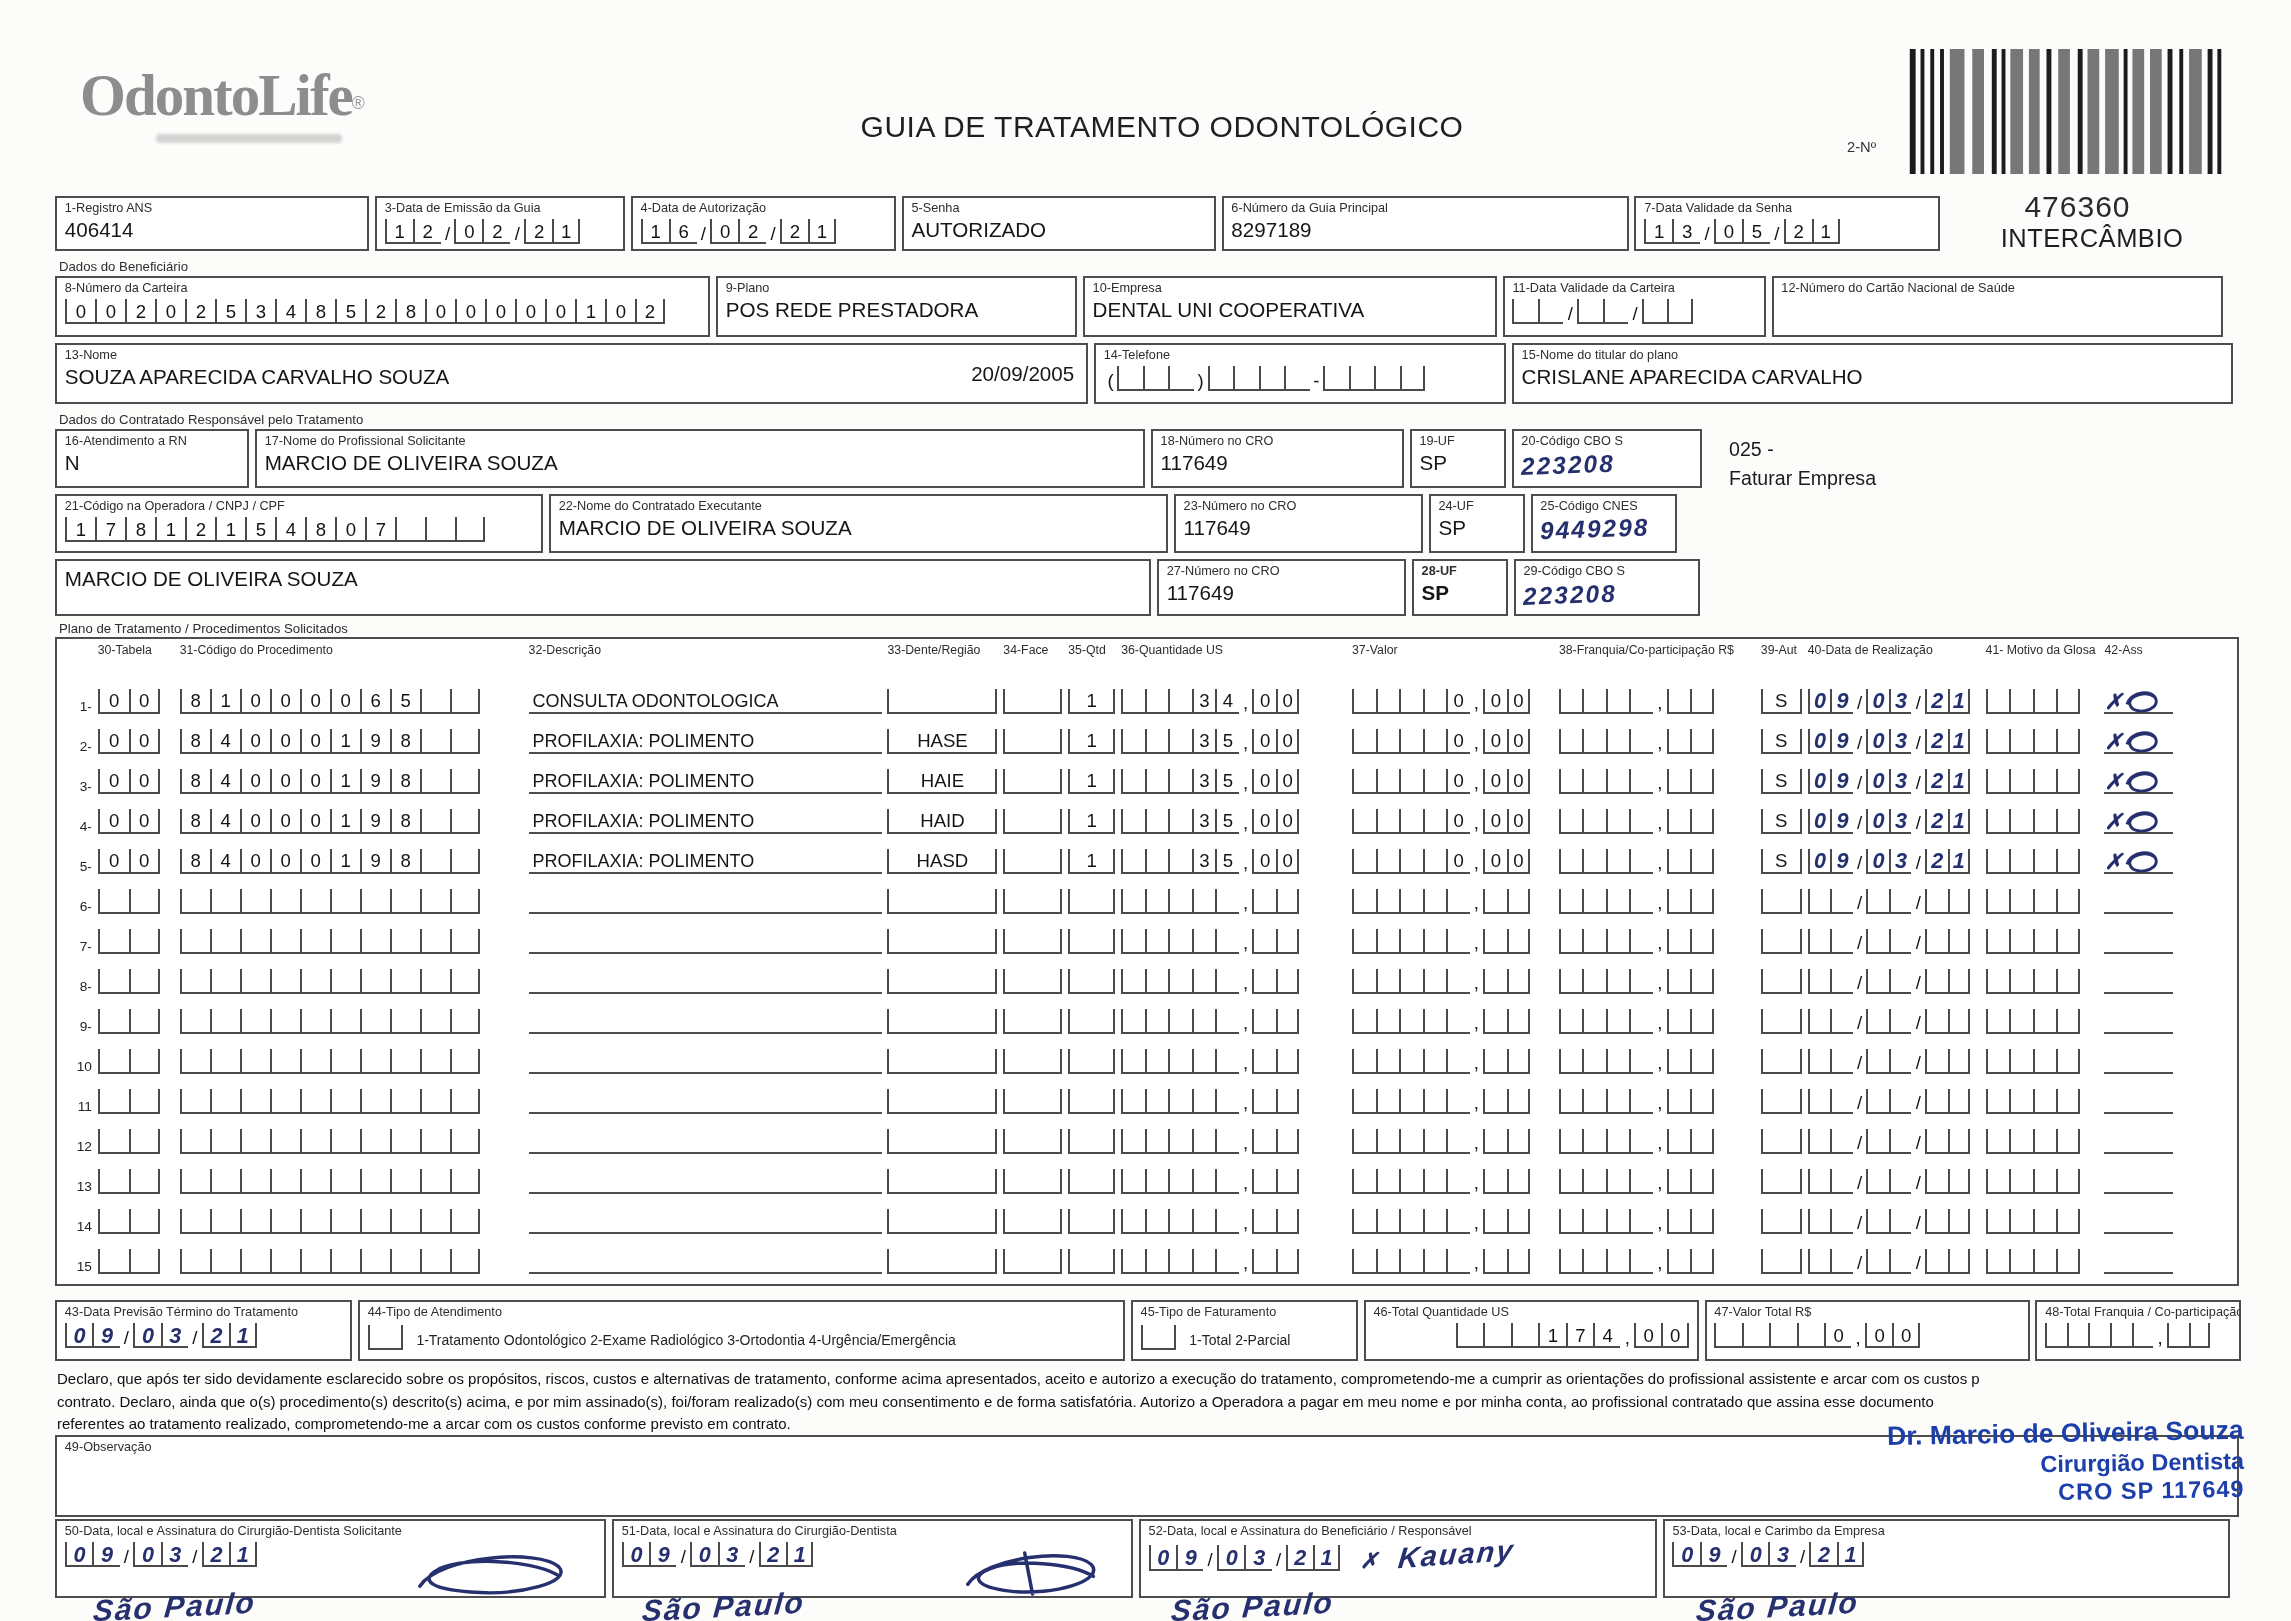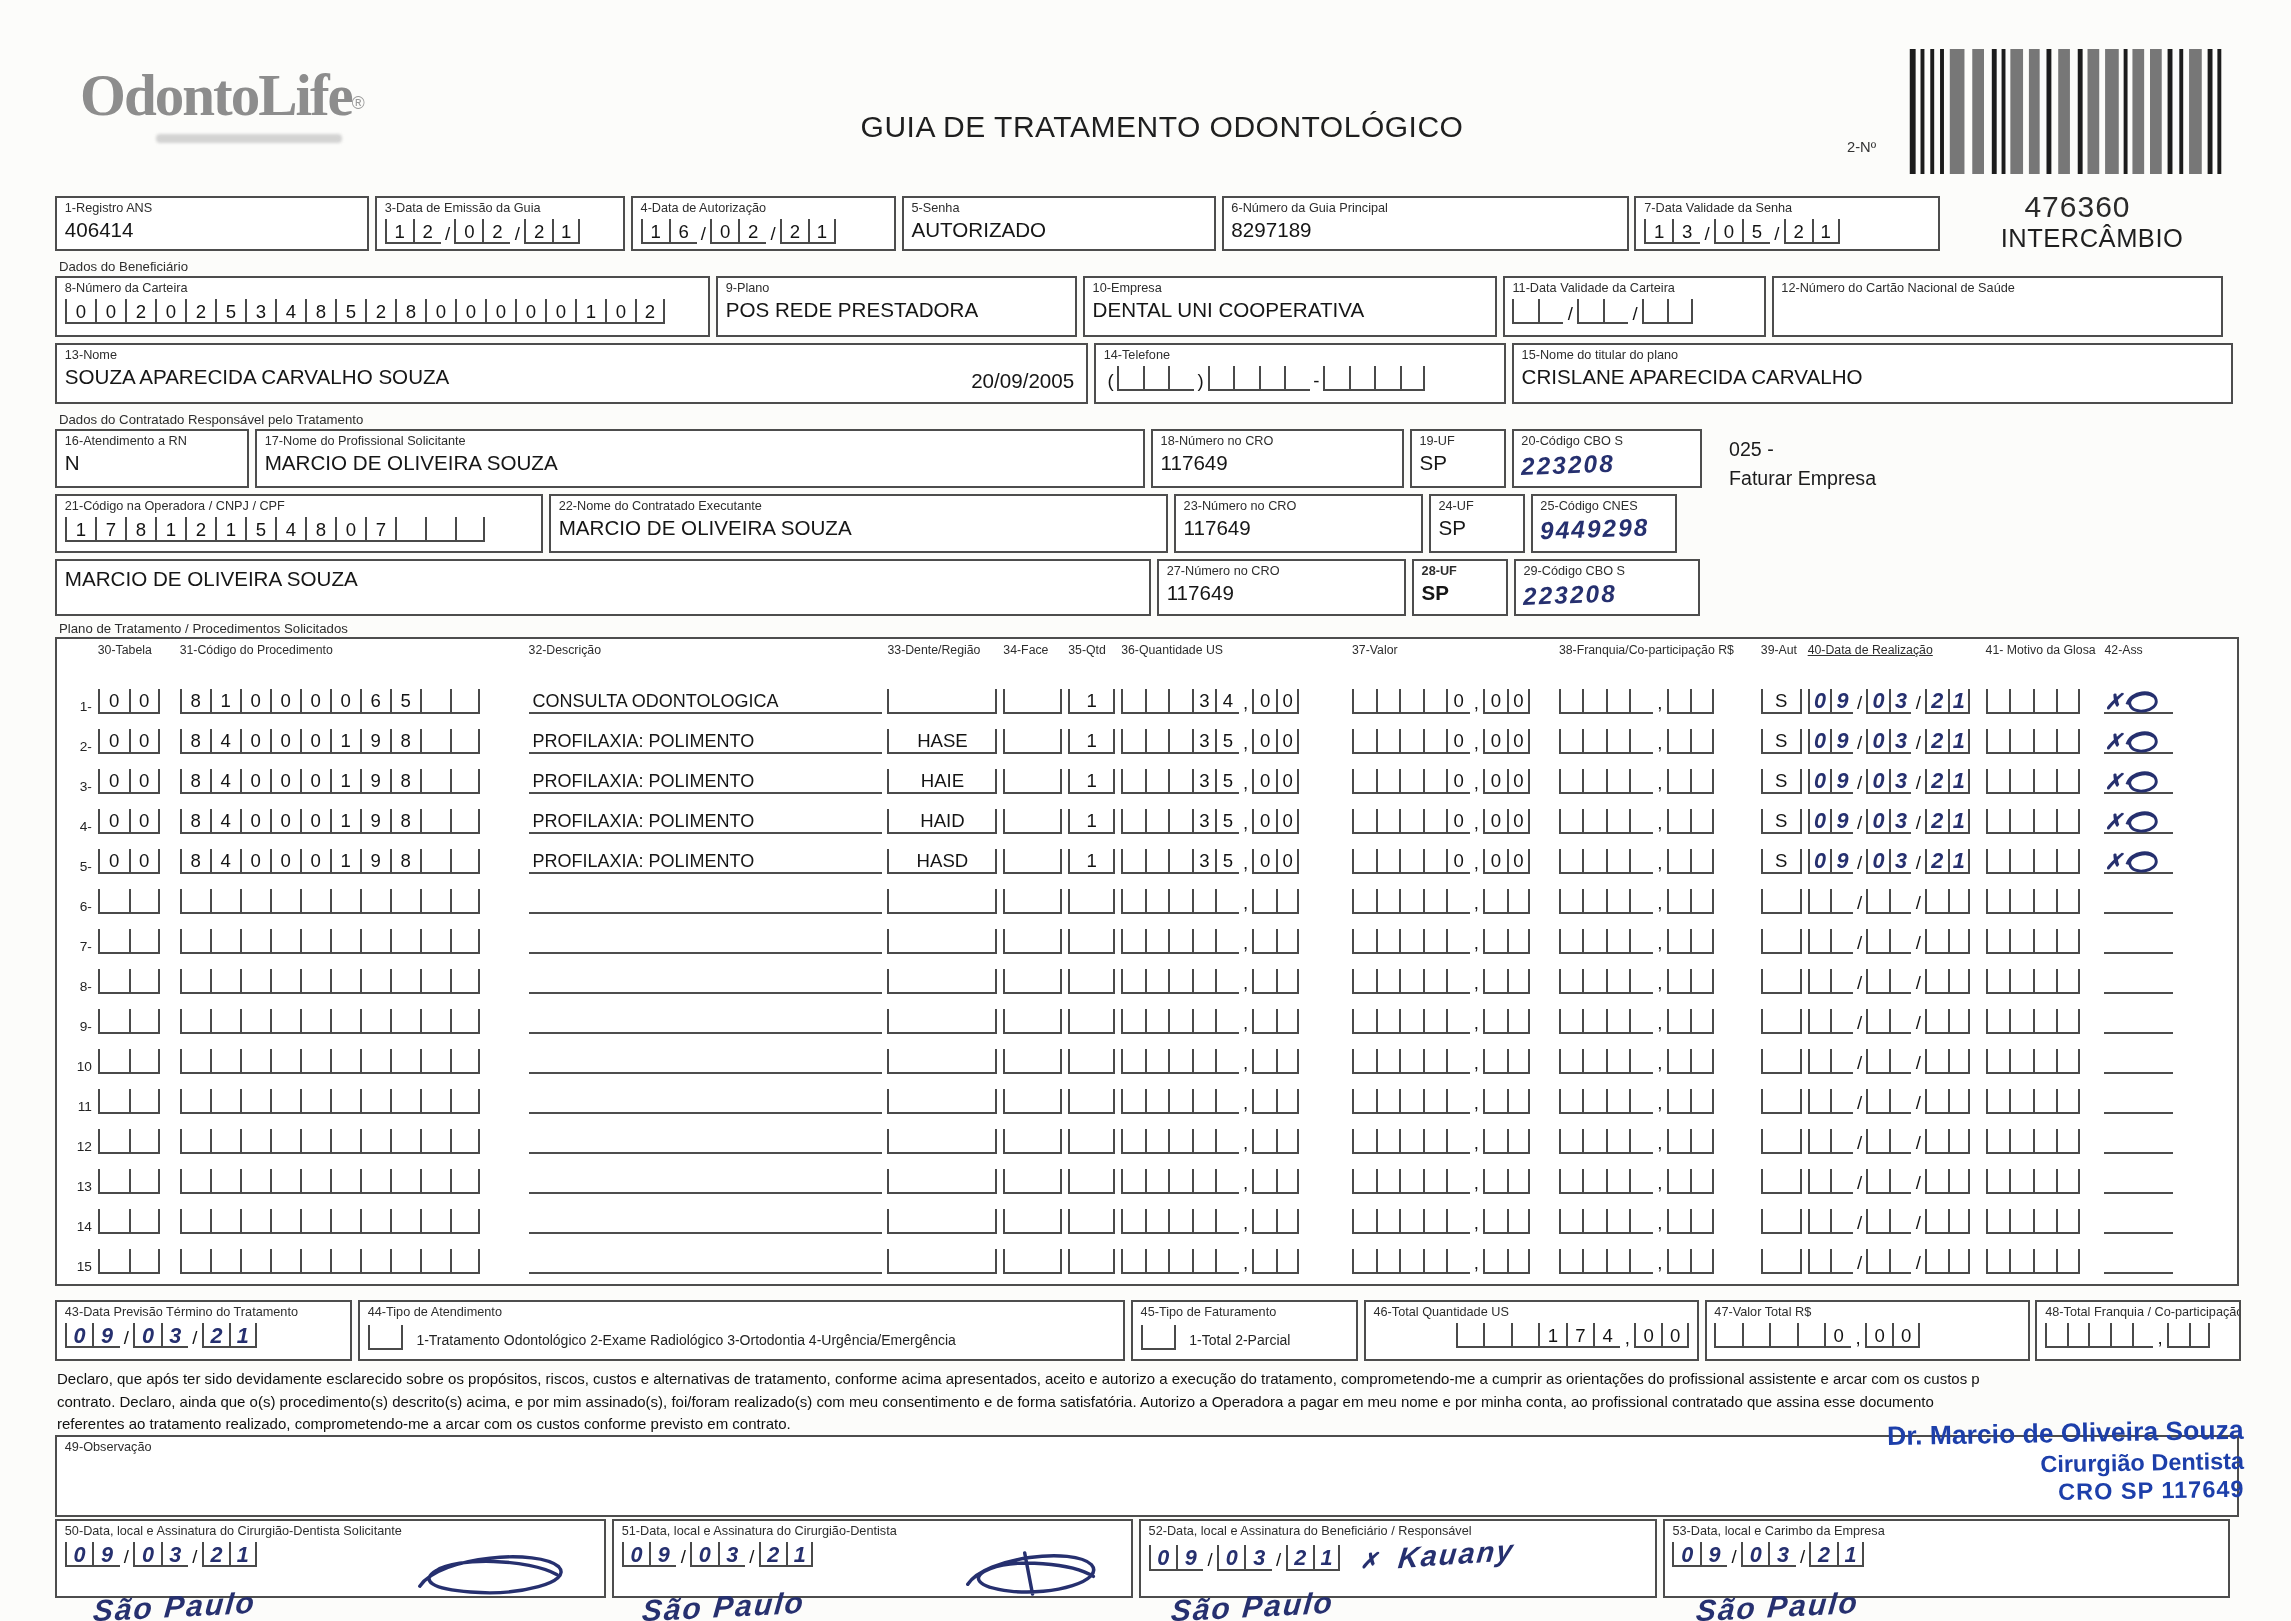--- a/index.html
+++ b/index.html
@@ -19,21 +19,21 @@
   .bc-block{position:absolute;left:1911px;top:190px;width:333px;text-align:center;}
   .bc-num{font-size:30px;color:#2a2a2a;letter-spacing:1px;}
   .bc-type{font-size:25.5px;color:#1f1f1f;letter-spacing:0.5px;margin-left:29px;}
   
   .frow{position:absolute;left:55px;display:flex;gap:5.9px;align-items:stretch;}
   .fbox{border:2.5px solid #4d4d4d;background:#fff;box-sizing:border-box;
         padding:2.9px 7.8px 3.9px;position:relative;overflow:hidden;}
   .flabel{font-size:12.7px;color:#2d2d2d;white-space:nowrap;}
   .fvalue{font-size:20.6px;color:#161616;margin-top:2.9px;white-space:nowrap;}
   .sect{position:absolute;left:59px;font-size:13.2px;color:#2d2d2d;}
-  .birth{position:absolute;right:11.8px;bottom:9px;font-size:20.6px;color:#161616;}
+  .birth{position:absolute;right:11.8px;bottom:16px;font-size:20.6px;color:#161616;}
   .note025{font-size:19.6px;color:#1c1c1c;padding:5.9px 0 0 21.6px;line-height:1.5;}
   
   .comb{display:inline-flex;align-items:flex-end;margin-top:3.9px;}
   .cc{box-sizing:border-box;min-width:var(--cw,25.5px);height:25.5px;
       border-left:2px solid #4a4a4a;border-bottom:2.5px solid #4a4a4a;
       display:inline-flex;align-items:flex-end;justify-content:center;
       font-size:18.6px;line-height:20.6px;color:#141414;padding:0 1px;}
   .comb .cc:last-child{border-right:2px solid #4a4a4a;}
   .cs{min-width:13.7px;height:25.5px;display:inline-flex;align-items:flex-end;
       justify-content:center;font-size:18.6px;line-height:20.6px;color:#141414;}
@@ -357,21 +357,21 @@
         <div class="hcell" style="width: 76px; flex: 0 0 auto;">30-Tabela</div>
         <div class="hcell" style="width: 343px; flex: 0 0 auto;">31-Código do Procedimento</div>
         <div class="hcell" style="width: 353px; flex: 0 0 auto;">32-Descrição</div>
         <div class="hcell" style="width: 110px; flex: 0 0 auto;">33-Dente/Região</div>
         <div class="hcell" style="width: 59px; flex: 0 0 auto;">34-Face</div>
         <div class="hcell" style="width: 47px; flex: 0 0 auto;">35-Qtd</div>
         <div class="hcell" style="width: 225px; flex: 0 0 auto;">36-Quantidade US</div>
         <div class="hcell" style="width: 201px; flex: 0 0 auto;">37-Valor</div>
         <div class="hcell" style="width: 196px; flex: 0 0 auto;">38-Franquia/Co-participação R$</div>
         <div class="hcell" style="width: 41px; flex: 0 0 auto;">39-Aut</div>
-        <div class="hcell" style="width: 172px; flex: 0 0 auto; text-decoration: underline;">40-Data de Realização</div>
+        <div class="hcell" style="width: 172px; flex: 0 0 auto;">40-Data de Realização</div>
         <div class="hcell" style="width: 113px; flex: 0 0 auto;">41- Motivo da Glosa</div>
         <div class="hcell" style="width: 69px; flex: 0 0 auto;">42-Ass</div>
       </div>
     <div>
         <div class="prow">
           <span class="rnum">1-</span>
           <div class="pcol" style="width: 76px;">
             <div class="comb" style="--cw: 31px;">
               <span class="cc">0</span>
               <span class="cc">0</span>

